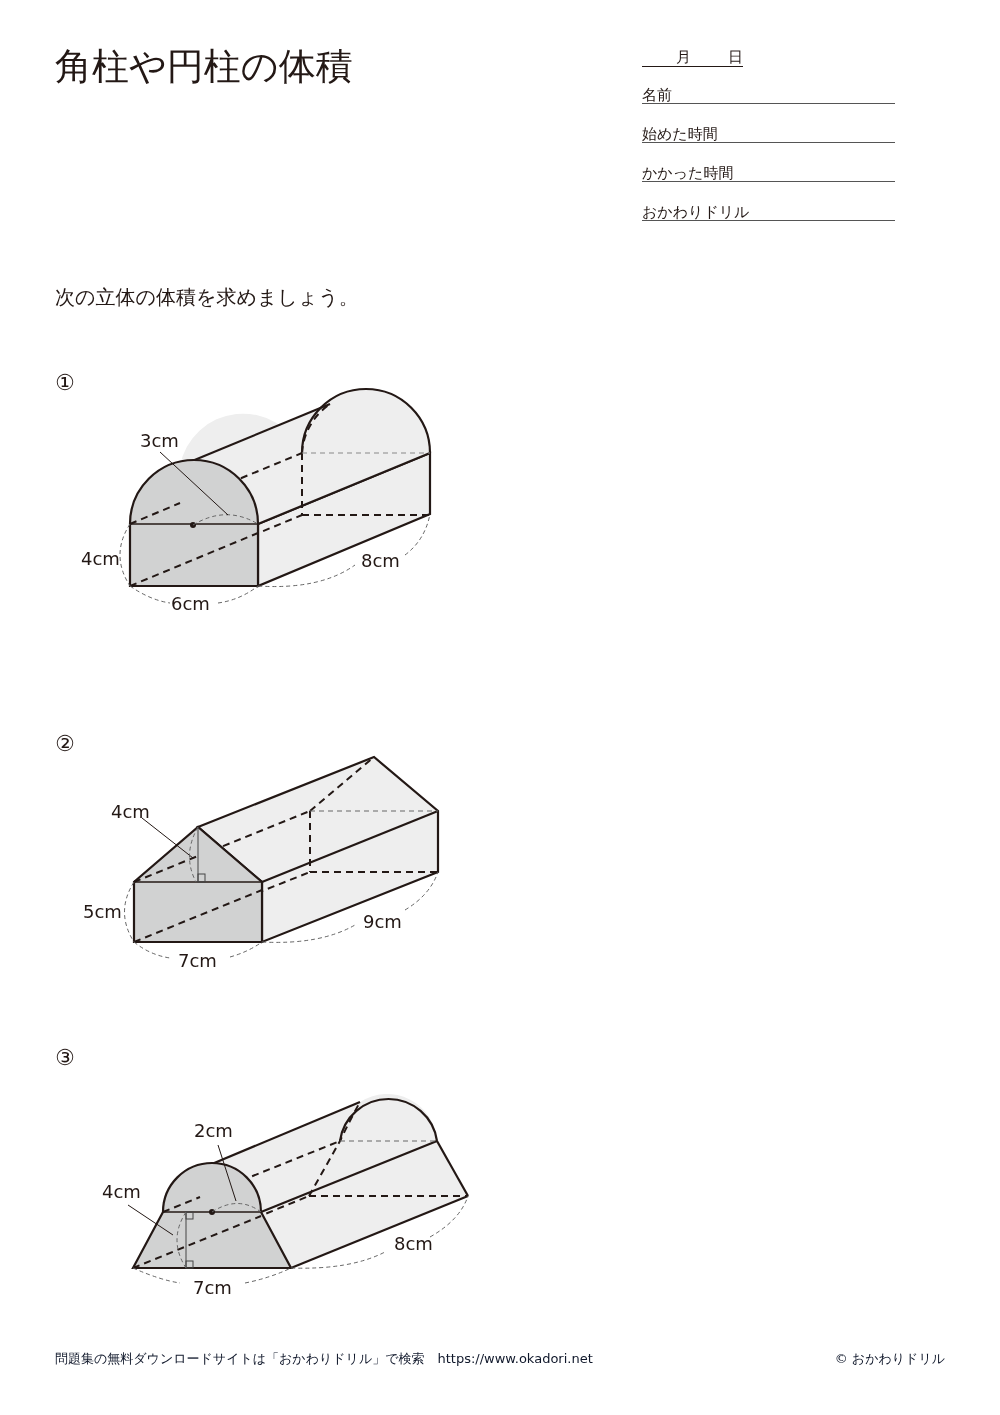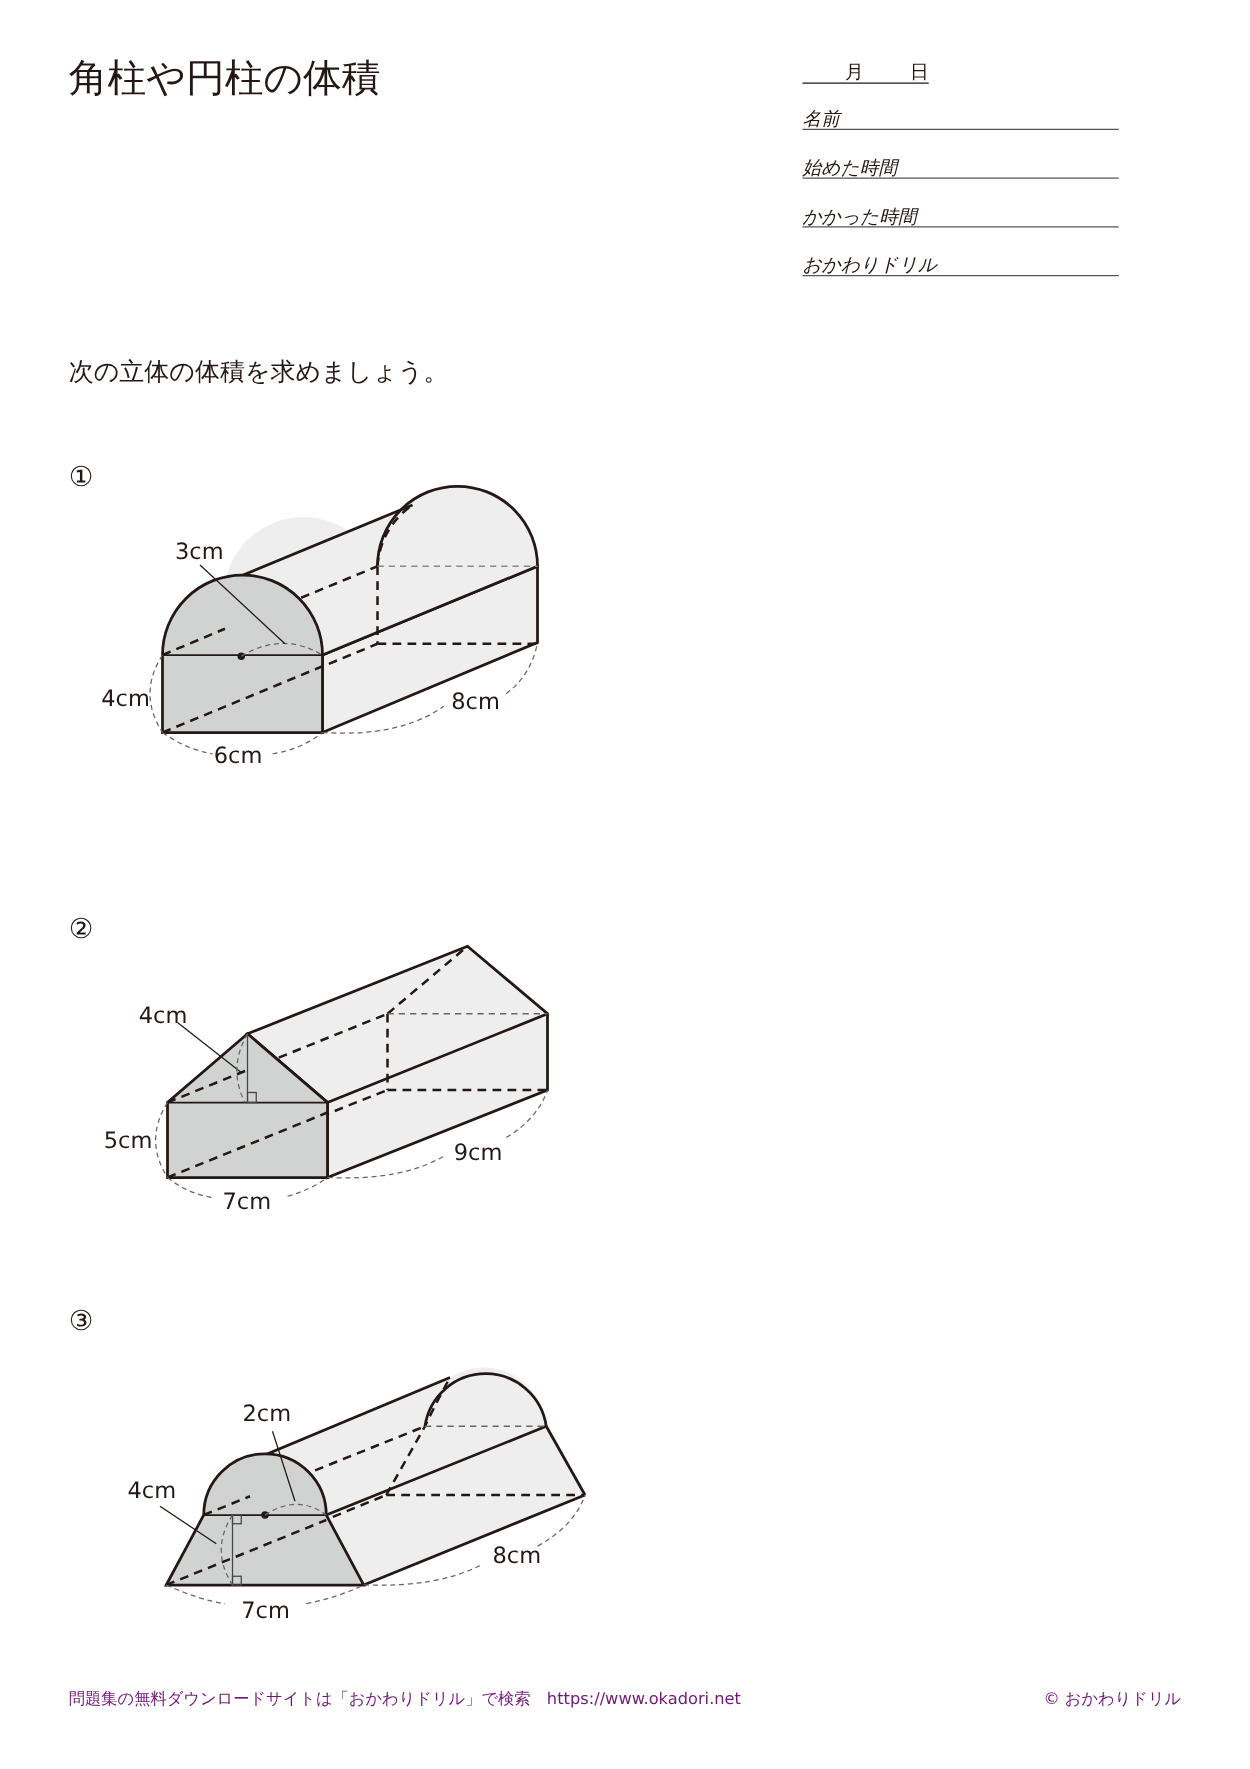--- a/index.html
+++ b/index.html
@@ -1,30 +1,30 @@
 <!DOCTYPE html>
 <html><head>
 <meta charset="utf-8">
 <style>
   html, body { margin:0; padding:0; background:#ffffff; }
   body { width:1000px; height:1415px; position:relative; overflow:hidden;
          font-family:"DejaVu Sans", "Liberation Sans", sans-serif; color:#231815; }
-  .title { position:absolute; left:55px; top:42px; font-size:31px; letter-spacing:0px; }
+  .title { position:absolute; left:55px; top:42px; font-size:37px; letter-spacing:0px; }
   .info { position:absolute; left:642px; top:44px; width:253px; }
   .info-row { position:relative; height:39px; font-size:15px; }
   .info-date { position:absolute; left:0; top:4px; width:101px; border-bottom:1.3px solid #231815; height:18px; }
   .info-date .m { position:absolute; left:34px; top:0; }
   .info-date .d { position:absolute; left:86px; top:0; }
   .info-line { position:absolute; left:0; top:0; width:253px; height:20px; border-bottom:1.3px solid #555; }
-  .info-line span { position:absolute; left:0; bottom:-2px;font-style:italic; }
+  .info-line span { position:absolute; left:0; bottom:-2px; }
   .instruction { position:absolute; left:55px; top:284px; font-size:20px; }
   .qnum { position:absolute; font-size:22px; }
   .figure { position:absolute; }
   .lbl { font-family:"DejaVu Sans", sans-serif; font-size:18px; fill:#231815; }
-  .footer { position:absolute; top:1350px; font-size:13px; color:#701a75; }
+  .footer { position:absolute; top:1350px; font-size:13px; color:#0f172a; }
 </style>
 </head>
 <body>
 
 <div class="title">角柱や円柱の体積</div>
 
 <div class="info">
   <div class="info-row">
     <div class="info-date">
       <span class="m">月</span>

